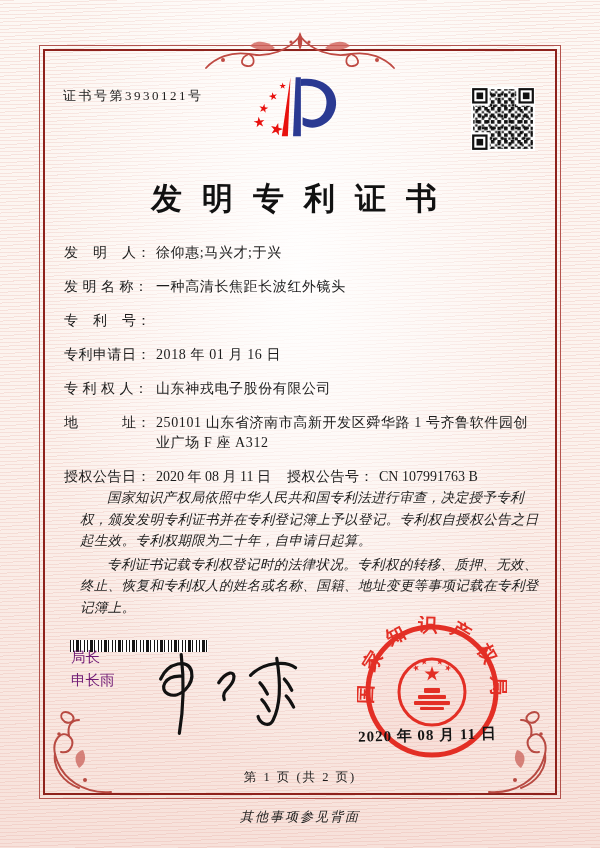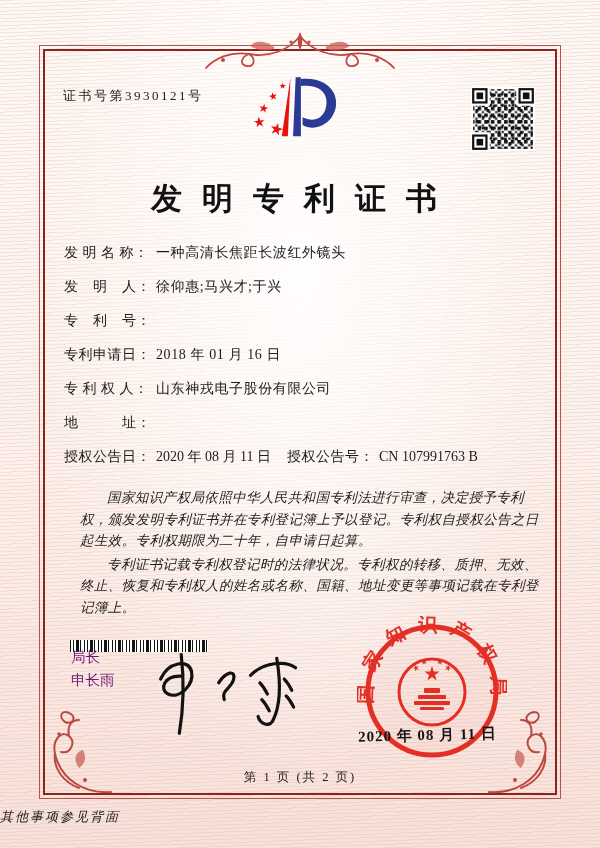--- a/index.html
+++ b/index.html
@@ -41,21 +41,21 @@
 
   .director{position:absolute;left:71px;top:646px;font-size:14.5px;line-height:23px;
     font-family:"Liberation Sans","DejaVu Sans",sans-serif;color:#701a75;}
   .signature{position:absolute;left:140px;top:646px;}
 
   .seal{position:absolute;left:357px;top:616px;opacity:.95;}
   .seal-date{position:absolute;left:358px;top:726px;font-size:15px;font-weight:bold;
     letter-spacing:1px;color:#141414;transform:rotate(-1.5deg);}
 
   .page-info{position:absolute;left:0;right:0;top:769px;text-align:center;font-size:12.5px;letter-spacing:2px;}
-  .back-note{position:absolute;left:0;right:0;top:808px;font-size:13px;
+  .back-note{position:absolute;left:0;right:0;top:808px;text-align:center;font-size:13px;
     font-style:italic;letter-spacing:2px;}
 
   .orn-top{position:absolute;left:203px;top:28px;}
   .orn-bl{position:absolute;left:45px;top:710px;}
   .orn-br{position:absolute;right:45px;top:710px;transform:scaleX(-1);}
 </style>
 </head>
 <body>
 
 <div class="frame-outer"></div>
@@ -147,40 +147,41 @@
     <rect x="0.5" y="21.5" width="7" height="7" fill="#111"></rect>
     <rect x="1.5" y="22.5" width="5" height="5" fill="#fff"></rect>
     <rect x="2.5" y="23.5" width="3" height="3" fill="#111"></rect>
   </g>
 </svg>
 
 <h1 class="title">发明专利证书</h1>
 
 <div class="fields">
   <div class="frow">
+    <span class="flabel">发　明　人：</span>
+    <span class="fvalue">徐仰惠;马兴才;于兴</span>
+  </div>
+  <div class="frow">
     <span class="flabel">发 明 名 称：</span>
     <span class="fvalue">一种高清长焦距长波红外镜头</span>
   </div>
   <div class="frow">
-    <span class="flabel">发　明　人：</span>
-    <span class="fvalue">徐仰惠;马兴才;于兴</span>
-  </div>
-  <div class="frow">
     <span class="flabel">专　利　号：</span>
   </div>
   <div class="frow">
     <span class="flabel">专利申请日：</span>
     <span class="fvalue">2018 年 01 月 16 日</span>
   </div>
   <div class="frow">
     <span class="flabel">专 利 权 人：</span>
     <span class="fvalue">山东神戎电子股份有限公司</span>
   </div>
   <div class="frow">
     <span class="flabel">地　　　址：</span>
+    <span class="fvalue" style="max-width:408px">250101 山东省济南市高新开发区舜华路 1 号齐鲁软件园创业广场 F 座 A312</span>
   </div>
   <div class="frow frow-double">
     <span class="pair">
       <span class="flabel">授权公告日：</span>
       <span>2020 年 08 月 11 日</span>
     </span>
     <span class="pair pair2">
       <span class="flabel">授权公告号：</span>
       <span>CN 107991763 B</span>
     </span>

